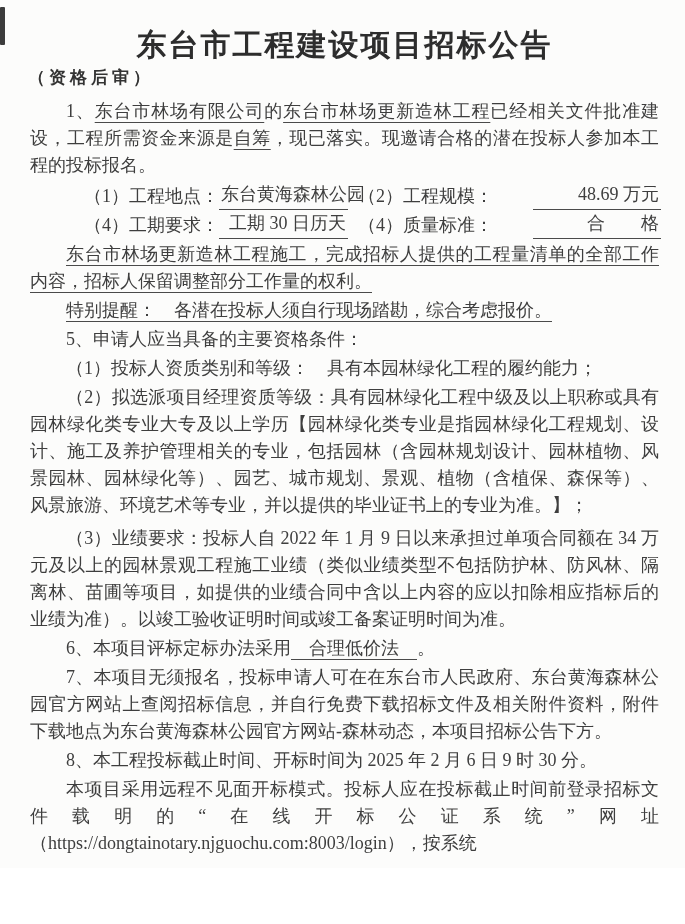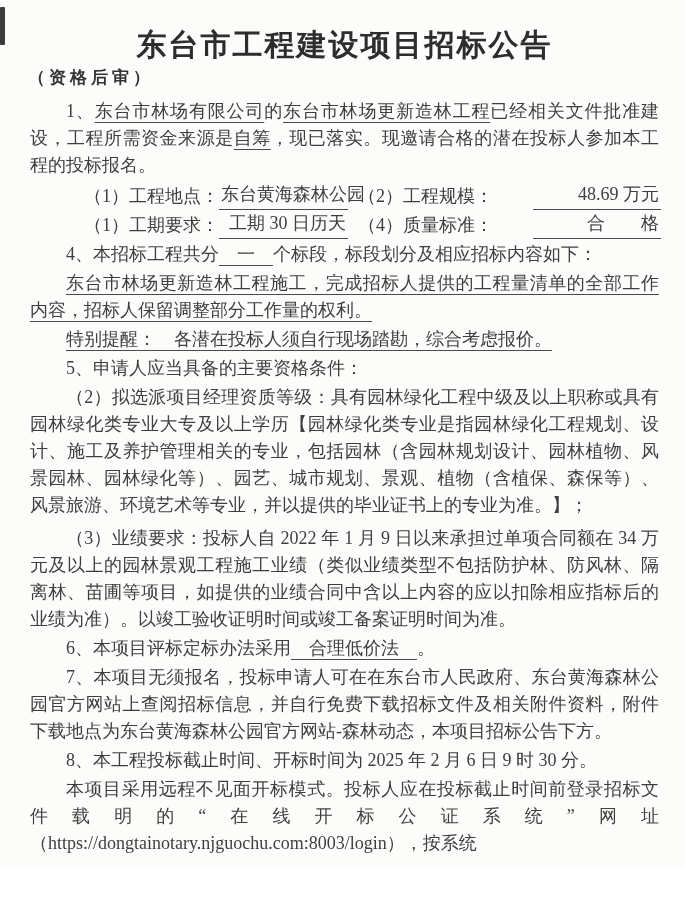--- a/index.html
+++ b/index.html
@@ -103,32 +103,32 @@
             <span class="form-label">（1）工程地点：</span>
             <span class="form-value">东台黄海森林公园</span>
           </span>
           <span class="form-pair second">
             <span class="form-label">（2）工程规模：</span>
             <span class="form-value">48.69 万元</span>
           </span>
         </div>
         <div class="form-row">
           <span class="form-pair first">
-            <span class="form-label">（1）工期要求：</span>
+            <span class="form-label">（4）工期要求：</span>
             <span class="form-value">工期 30 日历天</span>
           </span>
           <span class="form-pair second">
             <span class="form-label">（4）质量标准：</span>
             <span class="form-value">合　　格</span>
           </span>
         </div>
-        <p class="para"><span>4、本招标工程共分</span><span class="u">　一　</span><span>个标段，标段划分及相应招标内容如下：</span></p>
         <p class="para"><span class="u">东台市林场更新造林工程施工，完成招标人提供的工程量清单的全部工作内容，招标人保留调整部分工作量的权利。</span></p>
         <p class="para"><span class="u">特别提醒：　各潜在投标人须自行现场踏勘，综合考虑报价。</span></p>
         <p class="para"><span>5、申请人应当具备的主要资格条件：</span></p>
+        <p class="para"><span>（1）投标人资质类别和等级：　具有本园林绿化工程的履约能力；</span></p>
         <p class="para"><span>（2）拟选派项目经理资质等级：具有园林绿化工程中级及以上职称或具有园林绿化类专业大专及以上学历【园林绿化类专业是指园林绿化工程规划、设计、施工及养护管理相关的专业，包括园林（含园林规划设计、园林植物、风景园林、园林绿化等）、园艺、城市规划、景观、植物（含植保、森保等）、风景旅游、环境艺术等专业，并以提供的毕业证书上的专业为准。】；</span></p>
         <p class="para gap"><span>（3）业绩要求：投标人自 2022 年 1 月 9 日以来承担过单项合同额在 34 万元及以上的园林景观工程施工业绩（类似业绩类型不包括防护林、防风林、隔离林、苗圃等项目，如提供的业绩合同中含以上内容的应以扣除相应指标后的业绩为准）。以竣工验收证明时间或竣工备案证明时间为准。</span></p>
         <p class="para"><span>6、本项目评标定标办法采用</span><span class="u">　合理低价法　</span><span>。</span></p>
         <p class="para"><span>7、本项目无须报名，投标申请人可在在东台市人民政府、东台黄海森林公园官方网站上查阅招标信息，并自行免费下载招标文件及相关附件资料，附件下载地点为东台黄海森林公园官方网站-森林动态，本项目招标公告下方。</span></p>
         <p class="para"><span>8、本工程投标截止时间、开标时间为 2025 年 2 月 6 日 9 时 30 分。</span></p>
         <p class="para"><span>本项目采用远程不见面开标模式。投标人应在投标截止时间前登录招标文件载明的“在线开标公证系统”网址（https://dongtainotary.njguochu.com:8003/login），按系统</span></p>
       </div>
   </div>
 </div>
 

